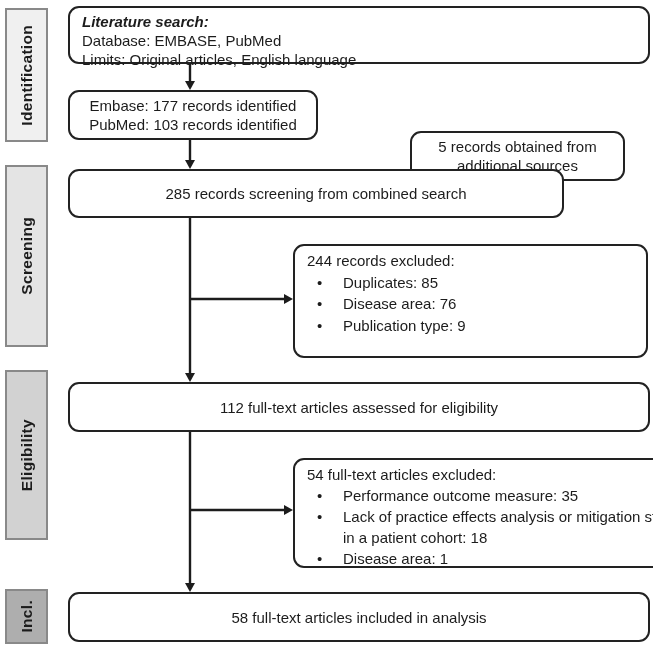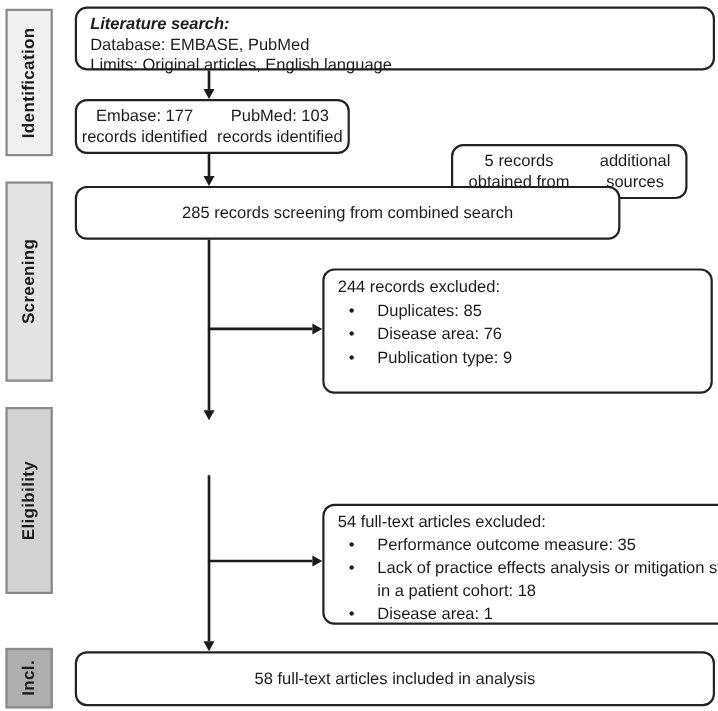--- a/index.html
+++ b/index.html
@@ -52,21 +52,21 @@
   .box {
     position: absolute;
     background: #ffffff;
     border: 2.2px solid #222222;
     border-radius: 11px;
     box-sizing: border-box;
     line-height: 19px;
   }
   .box.center {
     display: flex;
-    flex-direction: row;
+    flex-direction: column;
     align-items: center;
     justify-content: center;
     text-align: center;
   }
   .box.leftalign { padding: 4px 12px 4px 12px; }
 
   .bx-literature  { left: 68px;  top: 6px;   width: 582px; height: 58px; }
   .bx-records     { left: 68px;  top: 90px;  width: 250px; height: 50px; }
   .bx-additional  { left: 410px; top: 91px;  width: 215px; height: 50px; margin-top: 40px; }
   .bx-combined    { left: 68px;  top: 169px; width: 496px; height: 49px; }
@@ -152,20 +152,23 @@
 
   <div class="box leftalign bx-excluded1">
     <div>244 records excluded:</div>
     <ul class="excl-list">
       <li>Duplicates: 85</li>
       <li>Disease area: 76</li>
       <li>Publication type: 9</li>
     </ul>
   </div>
 
+  <div class="box center bx-fulltext">
+    <div>112 full-text articles assessed for eligibility</div>
+  </div>
 
   <div class="box leftalign bx-excluded2">
     <div>54 full-text articles excluded:</div>
     <ul class="excl-list">
       <li>Performance outcome measure: 35</li>
       <li>Lack of practice effects analysis or mitigation strategy in a patient cohort: 18</li>
       <li>Disease area: 1</li>
     </ul>
   </div>
 

